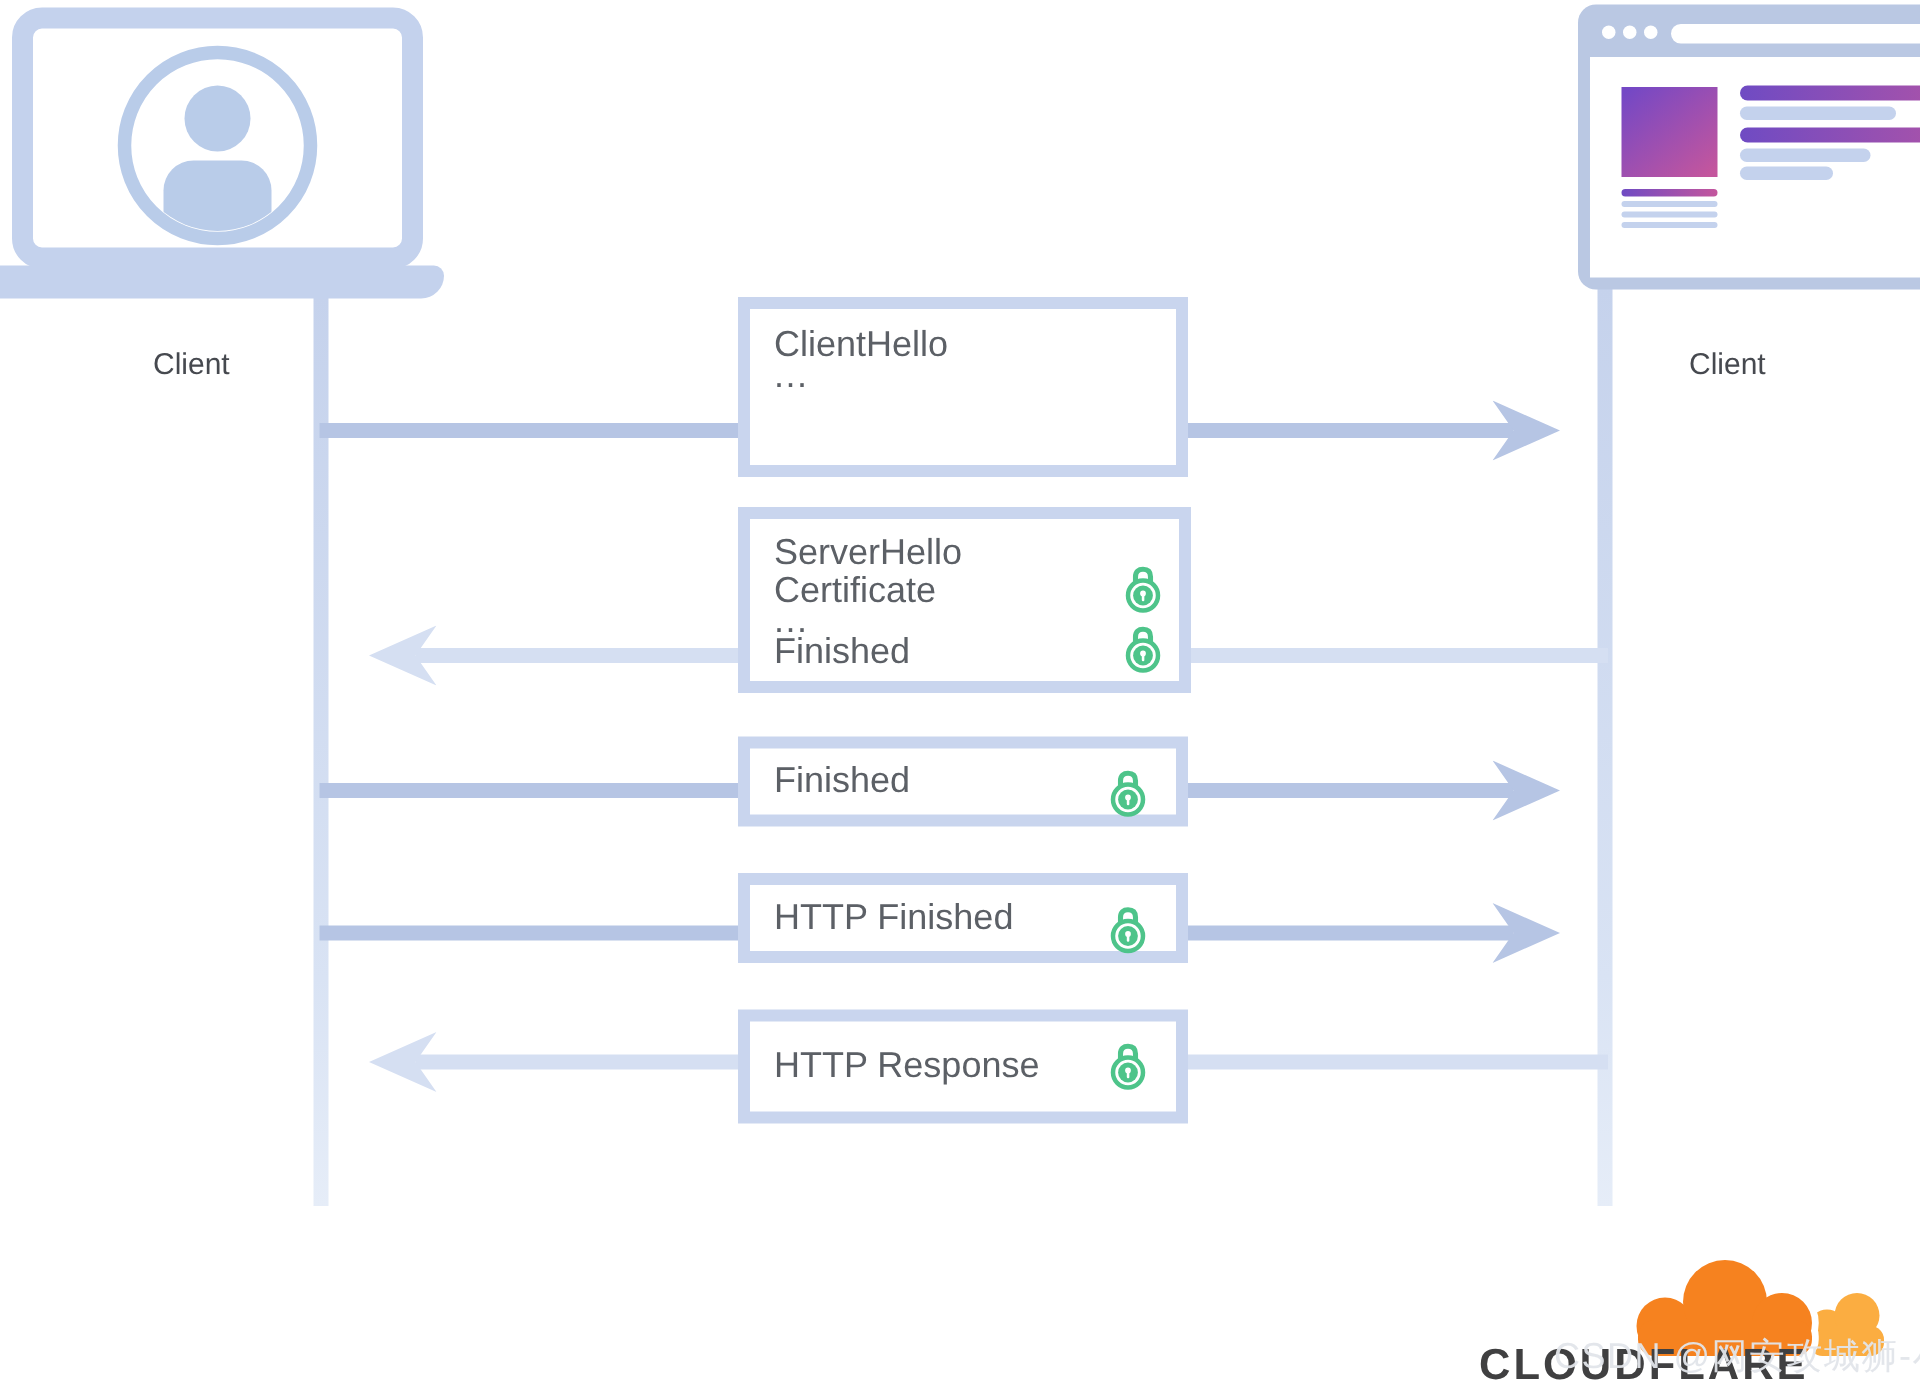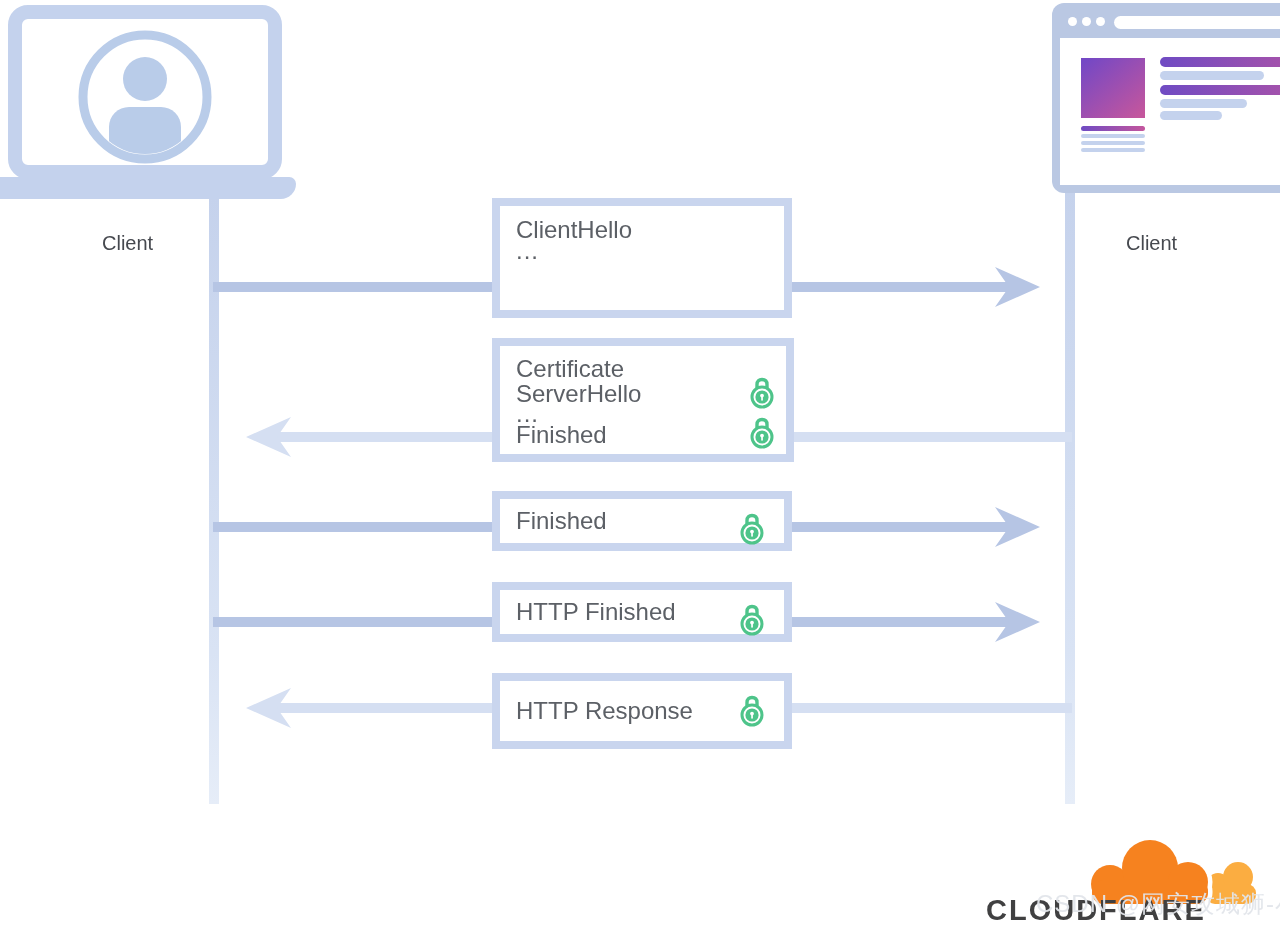--- a/index.html
+++ b/index.html
@@ -152,22 +152,22 @@
 
 <div class="abs msg-box" style="left:492px;top:198px;width:300px;height:120px;">
   <div class="pad">
     <div class="msg-line">ClientHello</div>
     <div class="msg-line dots">...</div>
   </div>
 </div>
 
 <div class="abs msg-box" style="left:492px;top:338px;width:302px;height:124px;">
   <div class="pad">
+    <div class="msg-line" style="line-height:25px;">ServerHello</div>
     <div class="msg-line" style="line-height:25px;">Certificate</div>
-    <div class="msg-line" style="line-height:25px;">ServerHello</div>
     <div class="msg-line dots">...</div>
     <div class="msg-line" style="line-height:27px;">Finished</div>
     <svg class="lock" style="right:12px;top:30px;" width="24" height="33" viewBox="0 0 24 33">
       <path d="M7 13 V8.5 C7 5 9 3.5 12 3.5 C15 3.5 17 5 17 8.5 V13" fill="none" stroke="#4EC48A" stroke-width="3.4" stroke-linecap="round"></path>
       <circle cx="12" cy="21" r="10" fill="#fff" stroke="#4EC48A" stroke-width="3"></circle>
       <circle cx="12" cy="21" r="6.6" fill="#4EC48A"></circle>
       <circle cx="12" cy="19.6" r="1.9" fill="#fff"></circle>
       <rect x="11.2" y="20.6" width="1.7" height="4.2" rx="0.8" fill="#fff"></rect>
     </svg>
     <svg class="lock" style="right:12px;top:70px;" width="24" height="33" viewBox="0 0 24 33">

